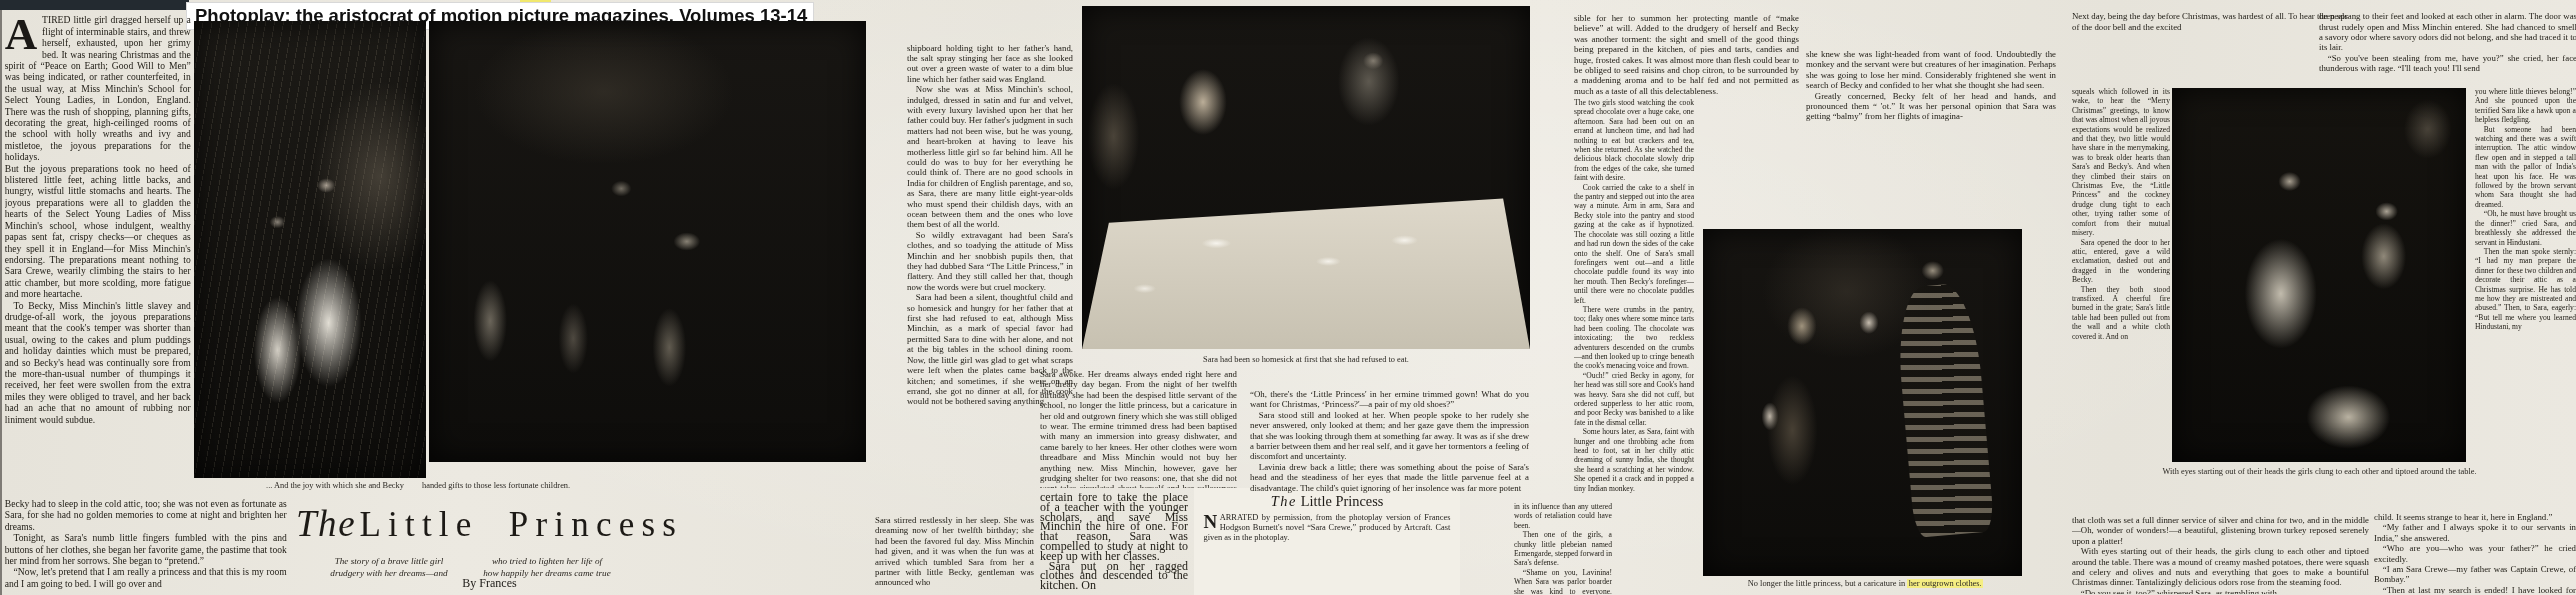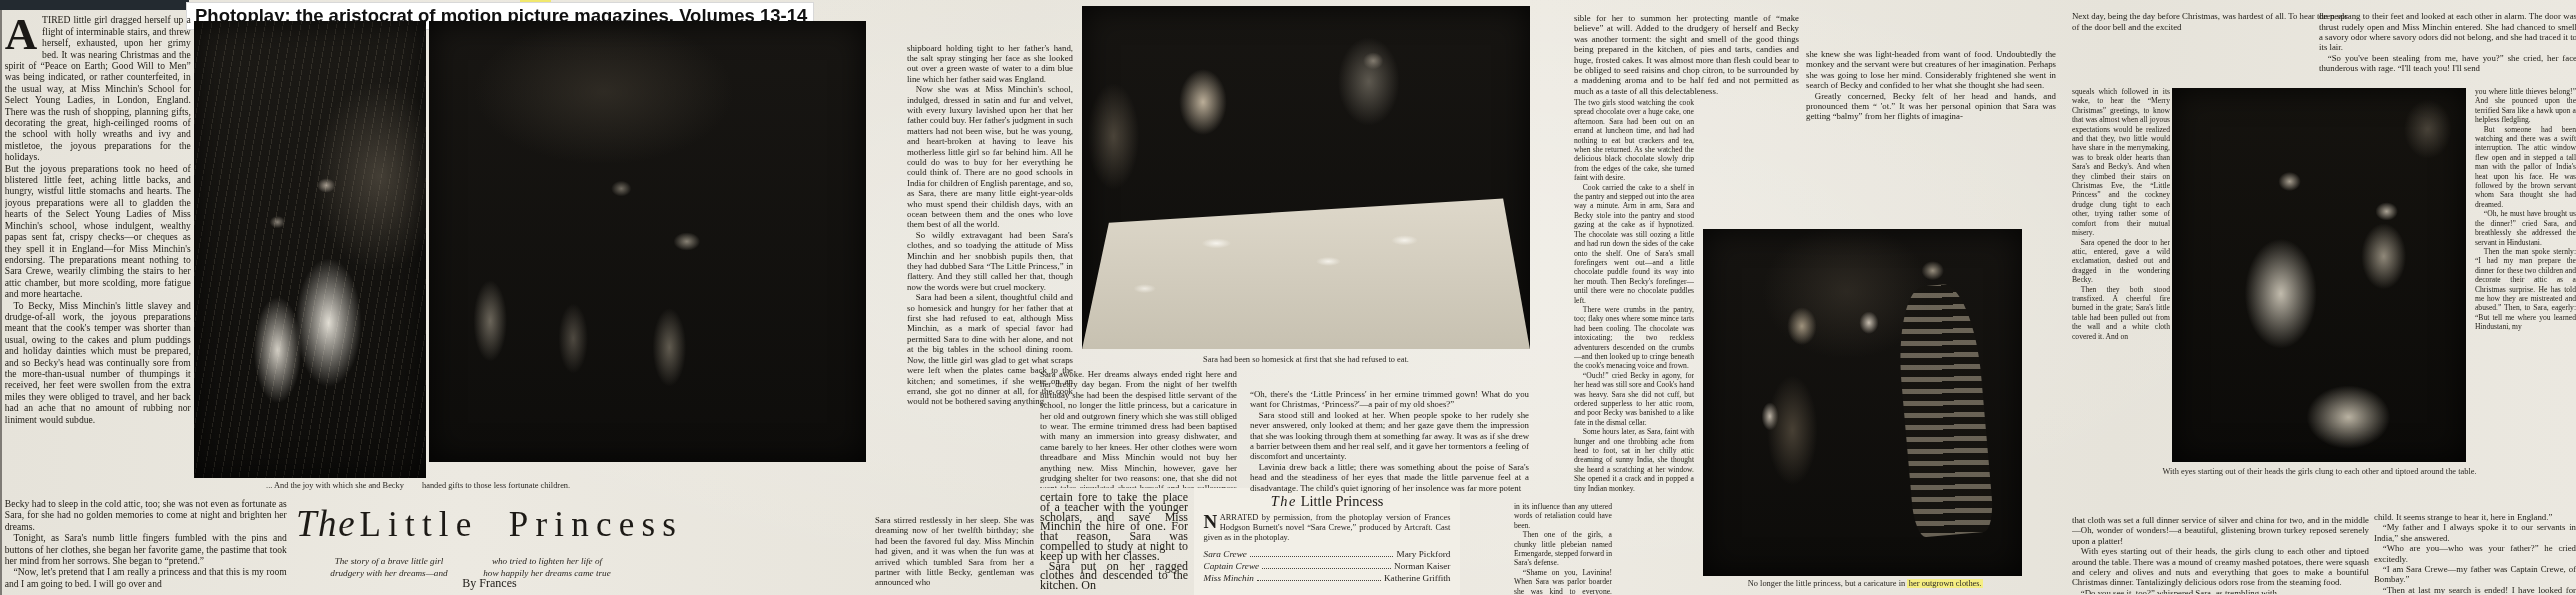--- a/index.html
+++ b/index.html
@@ -152,37 +152,20 @@
   </div>
 
   <div class="castbox">
     <div class="cb-title">
       <span class="t-the">The</span>
       <span>Little Princess</span>
     </div>
     <div class="cb-intro">
       <span class="cb-init">N</span><span>ARRATED by permission, from the photoplay version of Frances Hodgson Burnett's novel “Sara Crewe,” produced by Artcraft. Cast given as in the photoplay.</span>
     </div>
-    <div class="cast">
-        <div class="row">
-          <span class="role">Sara Crewe</span>
-          <span class="lead"></span>
-          <span class="actor">Mary Pickford</span>
-        </div>
-        <div class="row">
-          <span class="role">Captain Crewe</span>
-          <span class="lead"></span>
-          <span class="actor">Norman Kaiser</span>
-        </div>
-        <div class="row">
-          <span class="role">Miss Minchin</span>
-          <span class="lead"></span>
-          <span class="actor">Katherine Griffith</span>
-        </div>
-      </div>
   </div>
 
   <div class="tx f11" style="left:1250px;top:369px;width:279px;height:119px;margin-top:20px;">
     <span><p>“Oh, there's the ‘Little Princess' in her ermine trimmed gown! What do you want for Christmas, ‘Princess?'—a pair of my old shoes?”</p><p>Sara stood still and looked at her. When people spoke to her rudely she never answered, only looked at them; and her gaze gave them the impression that she was looking through them at something far away. It was as if she drew a barrier between them and her real self, and it gave her tormentors a feeling of discomfort and uncertainty.</p><p>Lavinia drew back a little; there was something about the poise of Sara's head and the steadiness of her eyes that made the little parvenue feel at a disadvantage. The child's quiet ignoring of her insolence was far more potent</p></span>
   </div>
   <div class="tx f95" style="left:1470px;top:502px;width:98px;height:103px;margin-left:44px;">
     <span><p>in its influence than any uttered words of retaliation could have been.</p><p>Then one of the girls, a chunky little plebeian named Ermengarde, stepped forward in Sara's defense.</p><p>“Shame on you, Lavinina! When Sara was parlor boarder she was kind to everyone. Never mind, Sara; I'm sure you'll get something for Christmas better than old shoes!”</p></span>
   </div>
 
   <div class="tx f11" style="left:1574px;top:13px;width:225px;height:82px;">

